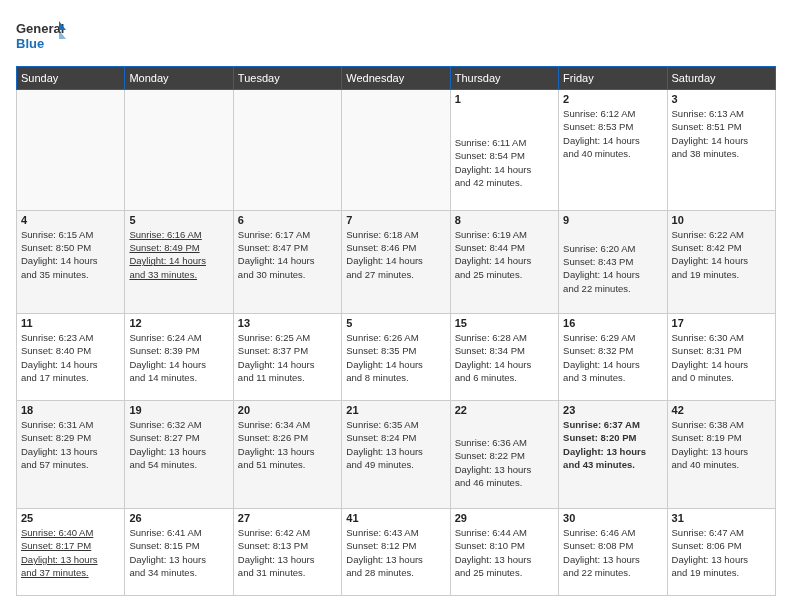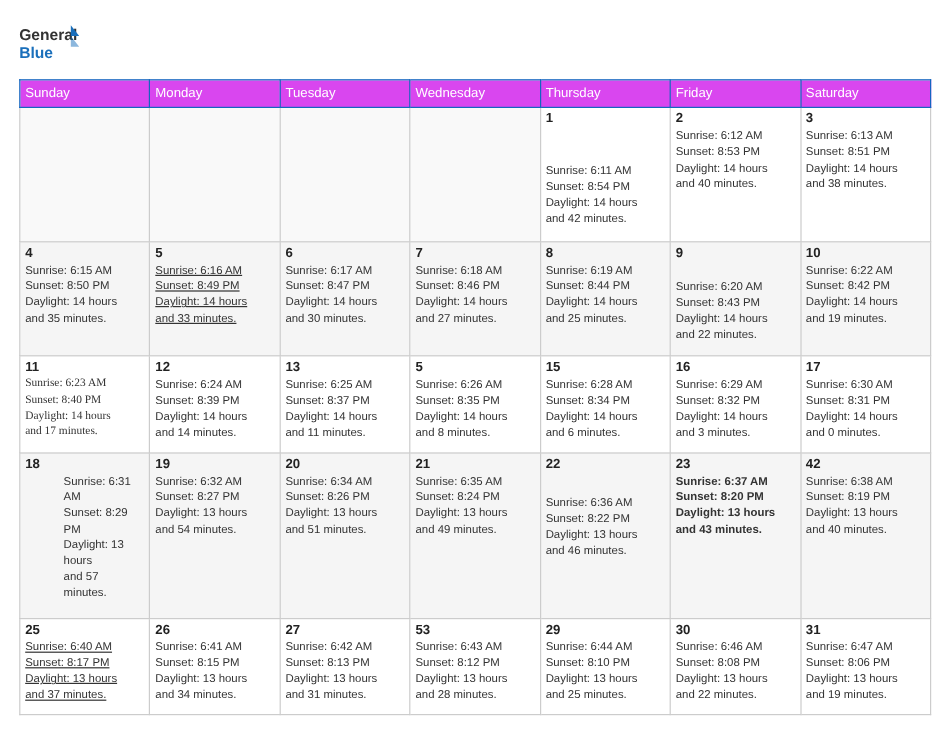--- a/index.html
+++ b/index.html
@@ -41,21 +41,21 @@
       font-size: 14px;
       color: #555;
     }
     .calendar {
       flex: 1;
       border-collapse: collapse;
       width: 100%;
       font-size: 10px;
     }
     .calendar th {
-      background: #d946ef;
+      background: #404040;
       color: #fff;
       padding: 5px 4px;
       text-align: left;
       font-size: 11px;
       font-weight: normal;
       border: 1px solid #1565c0;
     }
     .calendar td {
       border: 1px solid #ccc;
       vertical-align: top;
@@ -187,21 +187,21 @@
             <div class="day-number">10</div>
             <div class="day-info" style="white-space: pre-line;">Sunrise: 6:22 AM
 Sunset: 8:42 PM
 Daylight: 14 hours
 and 19 minutes.</div>
           </td>
         </tr>
         <tr>
           <td>
             <div class="day-number">11</div>
-            <div class="day-info" style="white-space: pre-line; font-family: Liberation Serif, serif;">Sunrise: 6:23 AM
+            <div class="day-info" style="white-space: pre-line;">Sunrise: 6:23 AM
 Sunset: 8:40 PM
 Daylight: 14 hours
 and 17 minutes.</div>
           </td>
           <td>
             <div class="day-number">12</div>
             <div class="day-info" style="white-space: pre-line;">Sunrise: 6:24 AM
 Sunset: 8:39 PM
 Daylight: 14 hours
 and 14 minutes.</div>
@@ -238,21 +238,21 @@
             <div class="day-number">17</div>
             <div class="day-info" style="white-space: pre-line;">Sunrise: 6:30 AM
 Sunset: 8:31 PM
 Daylight: 14 hours
 and 0 minutes.</div>
           </td>
         </tr>
         <tr>
           <td>
             <div class="day-number">18</div>
-            <div class="day-info" style="white-space: pre-line; margin-left: 32px;">Sunrise: 6:31 AM
+            <div class="day-info" style="white-space: pre-line;">Sunrise: 6:31 AM
 Sunset: 8:29 PM
 Daylight: 13 hours
 and 57 minutes.</div>
           </td>
           <td>
             <div class="day-number">19</div>
             <div class="day-info" style="white-space: pre-line;">Sunrise: 6:32 AM
 Sunset: 8:27 PM
 Daylight: 13 hours
 and 54 minutes.</div>
@@ -309,21 +309,21 @@
 and 34 minutes.</div>
           </td>
           <td>
             <div class="day-number">27</div>
             <div class="day-info" style="white-space: pre-line;">Sunrise: 6:42 AM
 Sunset: 8:13 PM
 Daylight: 13 hours
 and 31 minutes.</div>
           </td>
           <td>
-            <div class="day-number">53</div>
+            <div class="day-number">41</div>
             <div class="day-info" style="white-space: pre-line;">Sunrise: 6:43 AM
 Sunset: 8:12 PM
 Daylight: 13 hours
 and 28 minutes.</div>
           </td>
           <td>
             <div class="day-number">29</div>
             <div class="day-info" style="white-space: pre-line;">Sunrise: 6:44 AM
 Sunset: 8:10 PM
 Daylight: 13 hours

